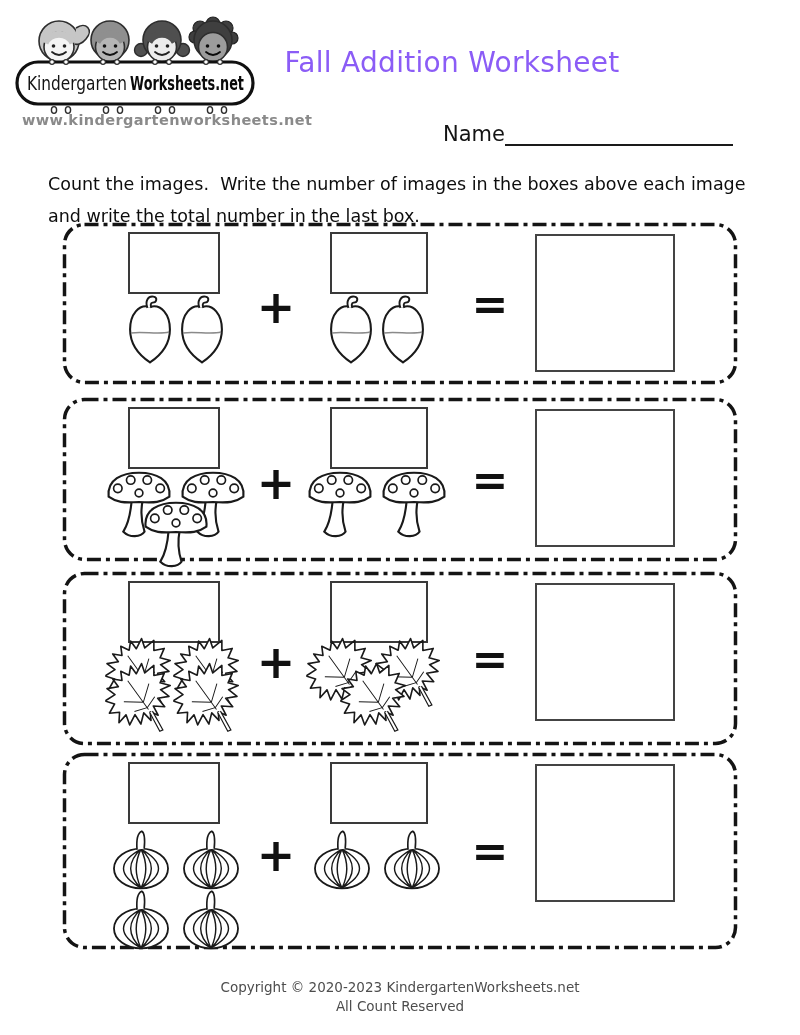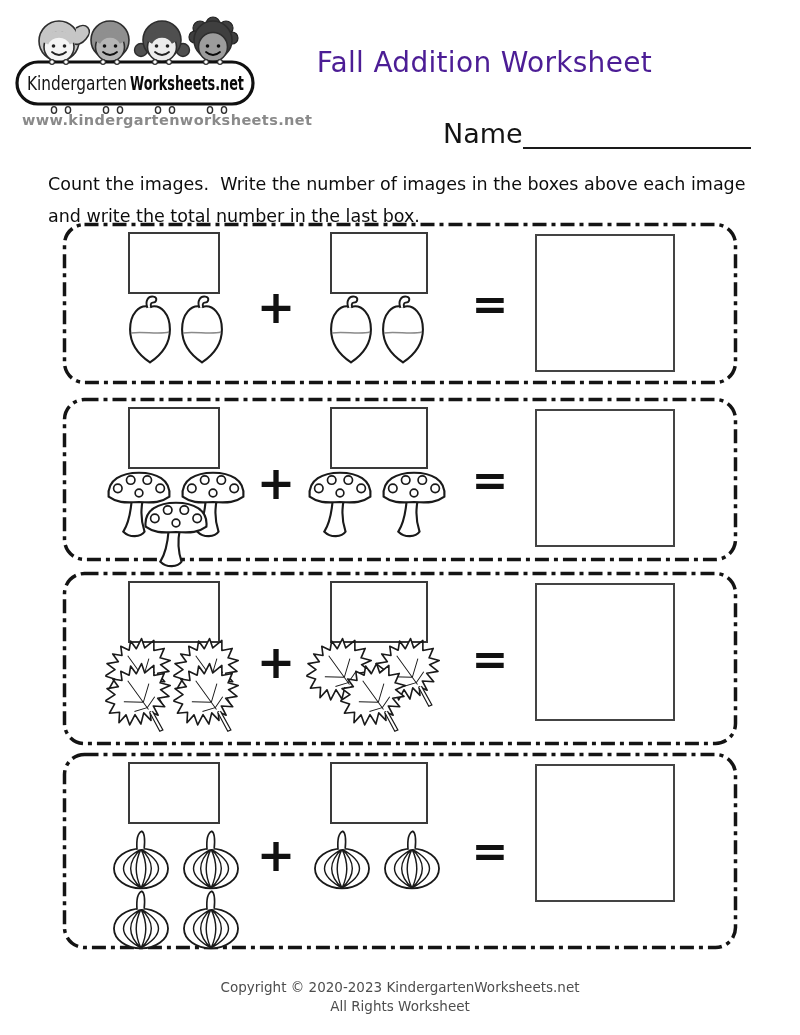--- a/index.html
+++ b/index.html
@@ -5,24 +5,24 @@
   html,body{margin:0;padding:0;background:#fff;}
   body{
     width:800px;height:1035px;position:relative;overflow:hidden;
     font-family:"DejaVu Sans","Liberation Sans",sans-serif;color:#111;
   }
   .page{position:absolute;inset:0;background:#fff;}
 
   
   .logo{position:absolute;left:14px;top:16px;}
   .site-url{position:absolute;left:22px;top:112px;font-size:14.5px;color:#8a8a8a;letter-spacing:.4px;font-weight:bold;}
-  .title{position:absolute;left:252px;top:46px;width:400px;margin:0;text-align:right;
-         font-size:28px;font-weight:400;letter-spacing:.3px;color:#4c1d95;}
+  .title{position:absolute;left:252px;top:46px;width:400px;margin:0;text-align:center;
+         font-size:28px;font-weight:400;letter-spacing:.3px;color:#8b5cf6;}
   .name-line{position:absolute;left:443px;top:118px;display:flex;align-items:flex-end;}
-  .name-label{font-size:27px;color:#141414;}
+  .name-label{font-size:21px;color:#141414;}
   .name-underline{display:inline-block;width:228px;height:26px;border-bottom:2.5px solid #1a1a1a;}
   .instructions{position:absolute;left:38px;top:158px;margin:10px;font-size:17.5px;line-height:1.85;color:#0d0d0d;}
   .instructions div{white-space:pre;}
 
   
   #rows{position:absolute;left:62px;top:222px;width:676px;}
   .row{position:relative;width:676px;}
   .row-border{position:absolute;left:0;top:0;width:100%;height:100%;}
   .row-border rect{fill:none;stroke:#141414;stroke-width:3.5;stroke-dasharray:14 5 4 5;}
   .abox{position:absolute;border:2.5px solid #3a3a3a;background:#fff;}
@@ -292,15 +292,15 @@
             <use href="#sym-pumpkin" xlink:href="#sym-pumpkin"></use>
           </svg>
         </div>
         <span class="op op-eq">=</span>
         <div class="total-box"></div>
       </div>
     </div>
 
   <div class="footer">
     <div>Copyright © 2020-2023 KindergartenWorksheets.net</div>
-    <div>All Rights Worksheet</div>
+    <div>All Count Reserved</div>
   </div>
 </div>
 
 </body></html>

